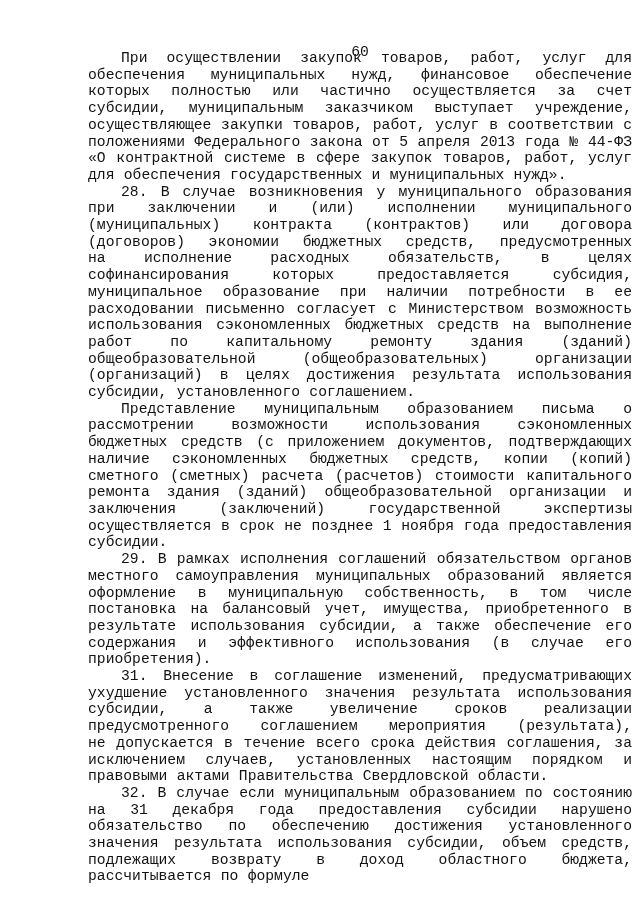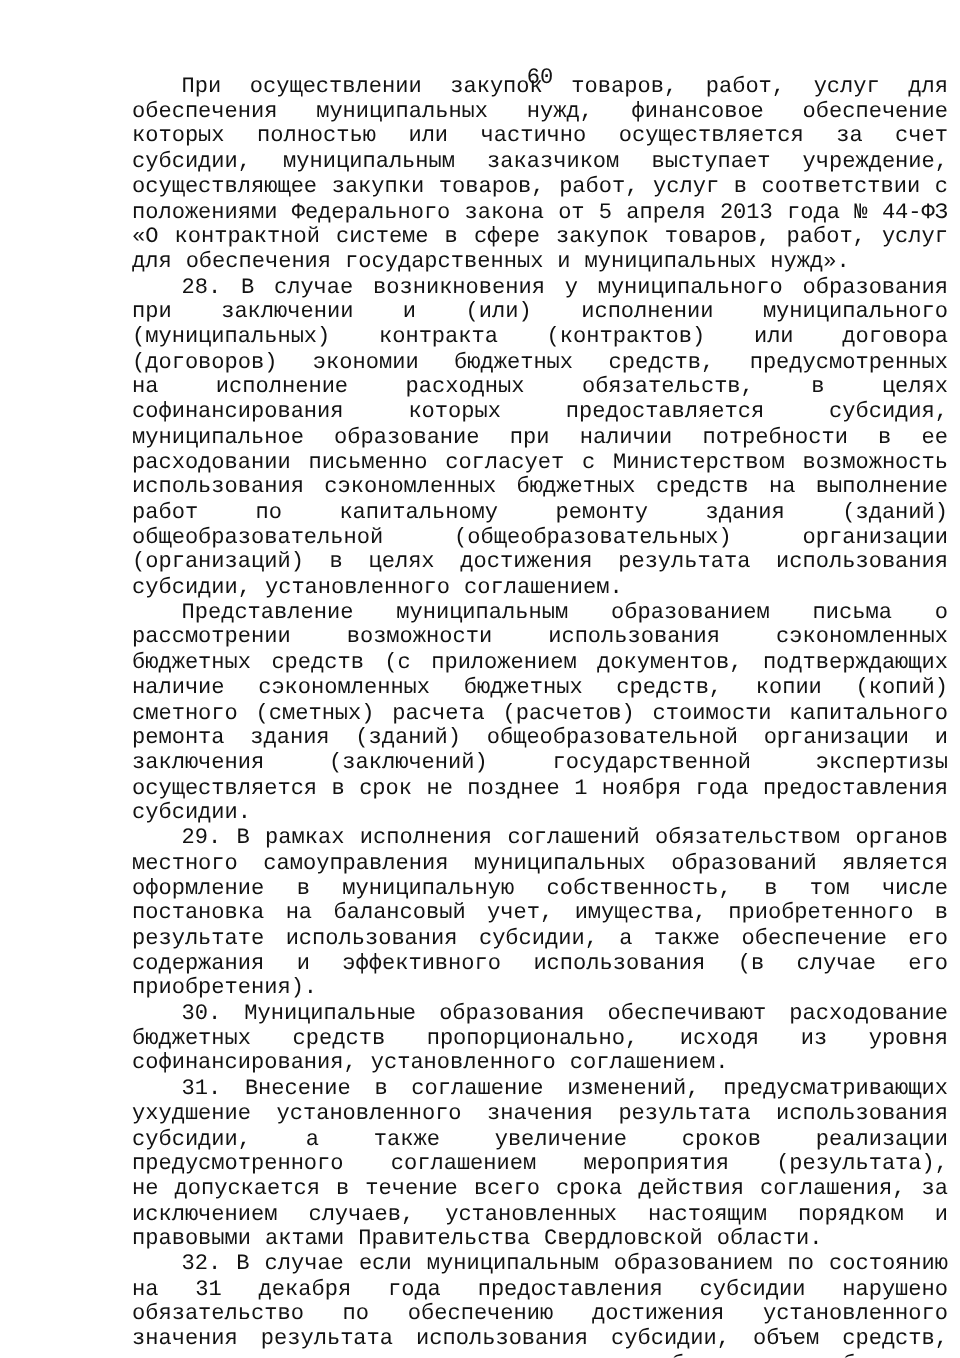--- a/index.html
+++ b/index.html
@@ -48,17 +48,16 @@
 <body>
 
 <div class="page">
   <div class="page-number">60</div>
 
   <div class="content">
     <p class="para">При осуществлении закупок товаров, работ, услуг для обеспечения муниципальных нужд, финансовое обеспечение которых полностью или частично осуществляется за счет субсидии, муниципальным заказчиком выступает учреждение, осуществляющее закупки товаров, работ, услуг в соответствии с положениями Федерального закона от 5 апреля 2013 года №&nbsp;44-ФЗ «О контрактной системе в сфере закупок товаров, работ, услуг для обеспечения государственных и муниципальных нужд».</p>
     <p class="para">28.&nbsp;В случае возникновения у муниципального образования при заключении и (или) исполнении муниципального (муниципальных) контракта (контрактов) или договора (договоров) экономии бюджетных средств, предусмотренных на&nbsp;исполнение расходных обязательств, в целях софинансирования которых предоставляется субсидия, муниципальное образование при наличии потребности в ее расходовании письменно согласует с Министерством возможность использования сэкономленных бюджетных средств на выполнение работ по&nbsp;капитальному ремонту здания (зданий) общеобразовательной (общеобразовательных) организации (организаций) в целях достижения результата использования субсидии, установленного соглашением.</p>
     <p class="para">Представление муниципальным образованием письма о рассмотрении возможности использования сэкономленных бюджетных средств (с приложением документов, подтверждающих наличие сэкономленных бюджетных средств, копии (копий) сметного (сметных) расчета (расчетов) стоимости капитального ремонта здания (зданий) общеобразовательной организации и заключения (заключений) государственной экспертизы осуществляется в срок не позднее 1&nbsp;ноября года предоставления субсидии.</p>
     <p class="para">29.&nbsp;В рамках исполнения соглашений обязательством органов местного самоуправления муниципальных образований является оформление в&nbsp;муниципальную собственность, в том числе постановка на балансовый учет, имущества, приобретенного в результате использования субсидии, а также обеспечение его содержания и эффективного использования (в случае его приобретения).</p>
-    <p class="para">30.&nbsp;Муниципальные образования обеспечивают расходование бюджетных средств пропорционально, исходя из уровня софинансирования, установленного соглашением.</p>
     <p class="para">31.&nbsp;Внесение в соглашение изменений, предусматривающих ухудшение установленного значения результата использования субсидии, а также увеличение сроков реализации предусмотренного соглашением мероприятия (результата), не&nbsp;допускается в течение всего срока действия соглашения, за исключением случаев, установленных настоящим порядком и правовыми актами Правительства Свердловской области.</p>
     <p class="para">32.&nbsp;В случае если муниципальным образованием по состоянию на 31&nbsp;декабря года предоставления субсидии нарушено обязательство по обеспечению достижения установленного значения результата использования субсидии, объем средств, подлежащих возврату в доход областного бюджета, рассчитывается по&nbsp;формуле</p>
   </div>
 </div>
 
 </body></html>

